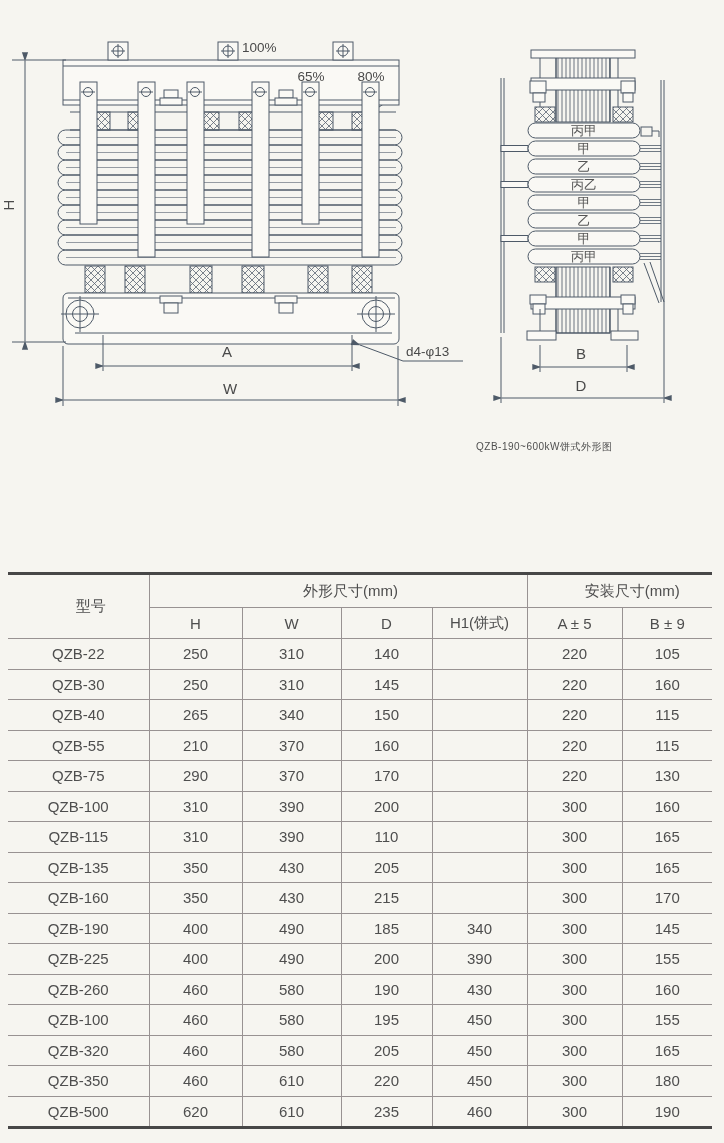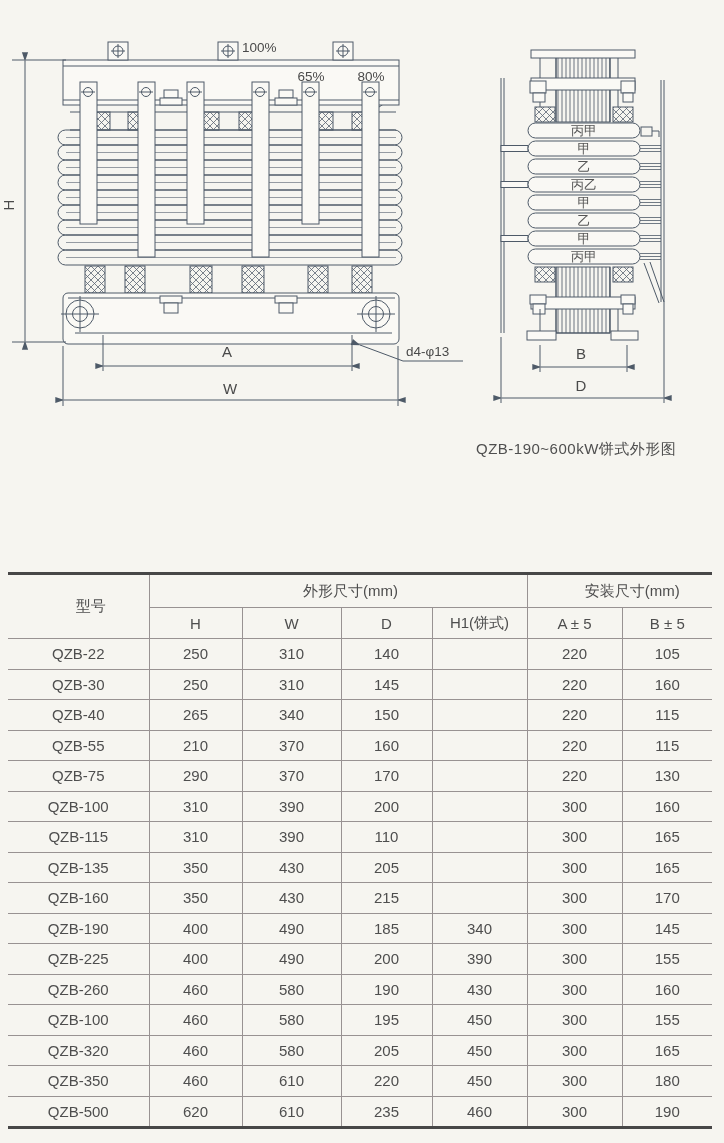--- a/index.html
+++ b/index.html
@@ -7,21 +7,21 @@
     width:724px;height:1143px;
     background:#f6f5f0;
     font-family:"Liberation Sans", sans-serif;
     position:relative;
     overflow:hidden;
     color:#4a4a4a;
   }
   .drawing-svg{position:absolute;left:0;top:0;}
   .caption{
     position:absolute;left:476px;top:440px;
-    font-size:15px;color:#4f4f4f;letter-spacing:0.5px;
+    font-size:10px;color:#4f4f4f;letter-spacing:0.5px;
     white-space:nowrap;
   }
   .spec-table{
     position:absolute;left:8px;top:572px;width:704px;
     border-collapse:collapse;table-layout:fixed;
     font-size:15px;color:#4e4e4e;
     border-top:3px solid #474747;
     border-bottom:3px solid #474747;
   }
   .spec-table th,.spec-table td{
@@ -372,21 +372,21 @@
       <th rowspan="2">型号</th>
       <th colspan="4">外形尺寸(mm)</th>
       <th colspan="2">安装尺寸(mm)</th>
     </tr>
     <tr class="sub-row">
       <th>H</th>
       <th>W</th>
       <th>D</th>
       <th>H1(饼式)</th>
       <th>A ± 5</th>
-      <th>B ± 5</th>
+      <th>B ± 9</th>
     </tr>
   </thead>
   <tbody>
       <tr>
         <td>QZB-22</td>
         <td>250</td>
         <td>310</td>
         <td>140</td>
         <td></td>
         <td>220</td>

